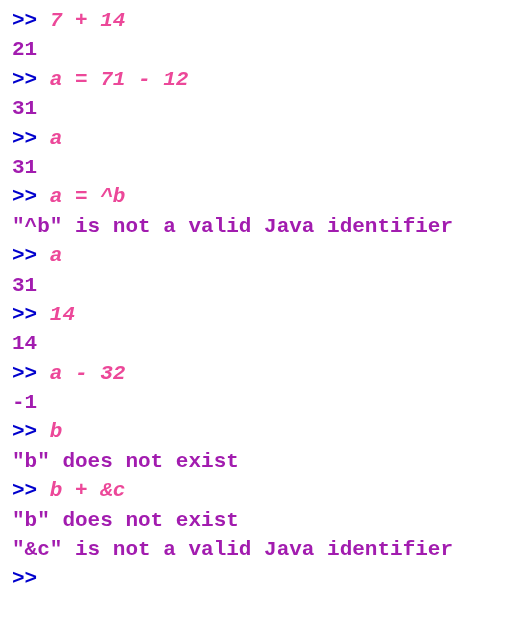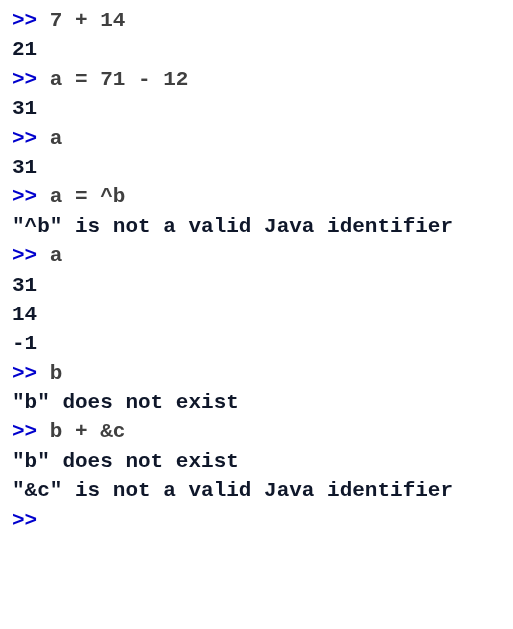--- a/index.html
+++ b/index.html
@@ -12,42 +12,45 @@
       color: #000;
       font-weight: bold;
     }
     .line {
       white-space: pre;
     }
     .prompt {
       color: #0000cd;
     }
     .input {
-      color: #404040;
+      color: #ec4899;
+      font-style: italic;
     }
     .output {
-      color: #0f172a;
+      color: #a21caf;
       text-align: right;
     }
   </style>
 </head>
 <body>
 
 <div id="repl-container">
     <div class="line"><span class="prompt">&gt;&gt; </span><span class="input">7 + 14</span></div>
     <div class="line"><span class="output">21</span></div>
     <div class="line"><span class="prompt">&gt;&gt; </span><span class="input">a = 71 - 12</span></div>
     <div class="line"><span class="output">31</span></div>
     <div class="line"><span class="prompt">&gt;&gt; </span><span class="input">a</span></div>
     <div class="line"><span class="output">31</span></div>
     <div class="line"><span class="prompt">&gt;&gt; </span><span class="input">a = ^b</span></div>
     <div class="line"><span class="output">"^b" is not a valid Java identifier</span></div>
     <div class="line"><span class="prompt">&gt;&gt; </span><span class="input">a</span></div>
     <div class="line"><span class="output">31</span></div>
+    <div class="line"><span class="prompt">&gt;&gt; </span><span class="input">14</span></div>
     <div class="line"><span class="output">14</span></div>
+    <div class="line"><span class="prompt">&gt;&gt; </span><span class="input">a - 32</span></div>
     <div class="line"><span class="output">-1</span></div>
     <div class="line"><span class="prompt">&gt;&gt; </span><span class="input">b</span></div>
     <div class="line"><span class="output">"b" does not exist</span></div>
     <div class="line"><span class="prompt">&gt;&gt; </span><span class="input">b + &amp;c</span></div>
     <div class="line"><span class="output">"b" does not exist</span></div>
     <div class="line"><span class="output">"&amp;c" is not a valid Java identifier</span></div>
     <div class="line"><span class="prompt">&gt;&gt; </span><span class="input"></span></div>
   </div>
 
 </body></html>

